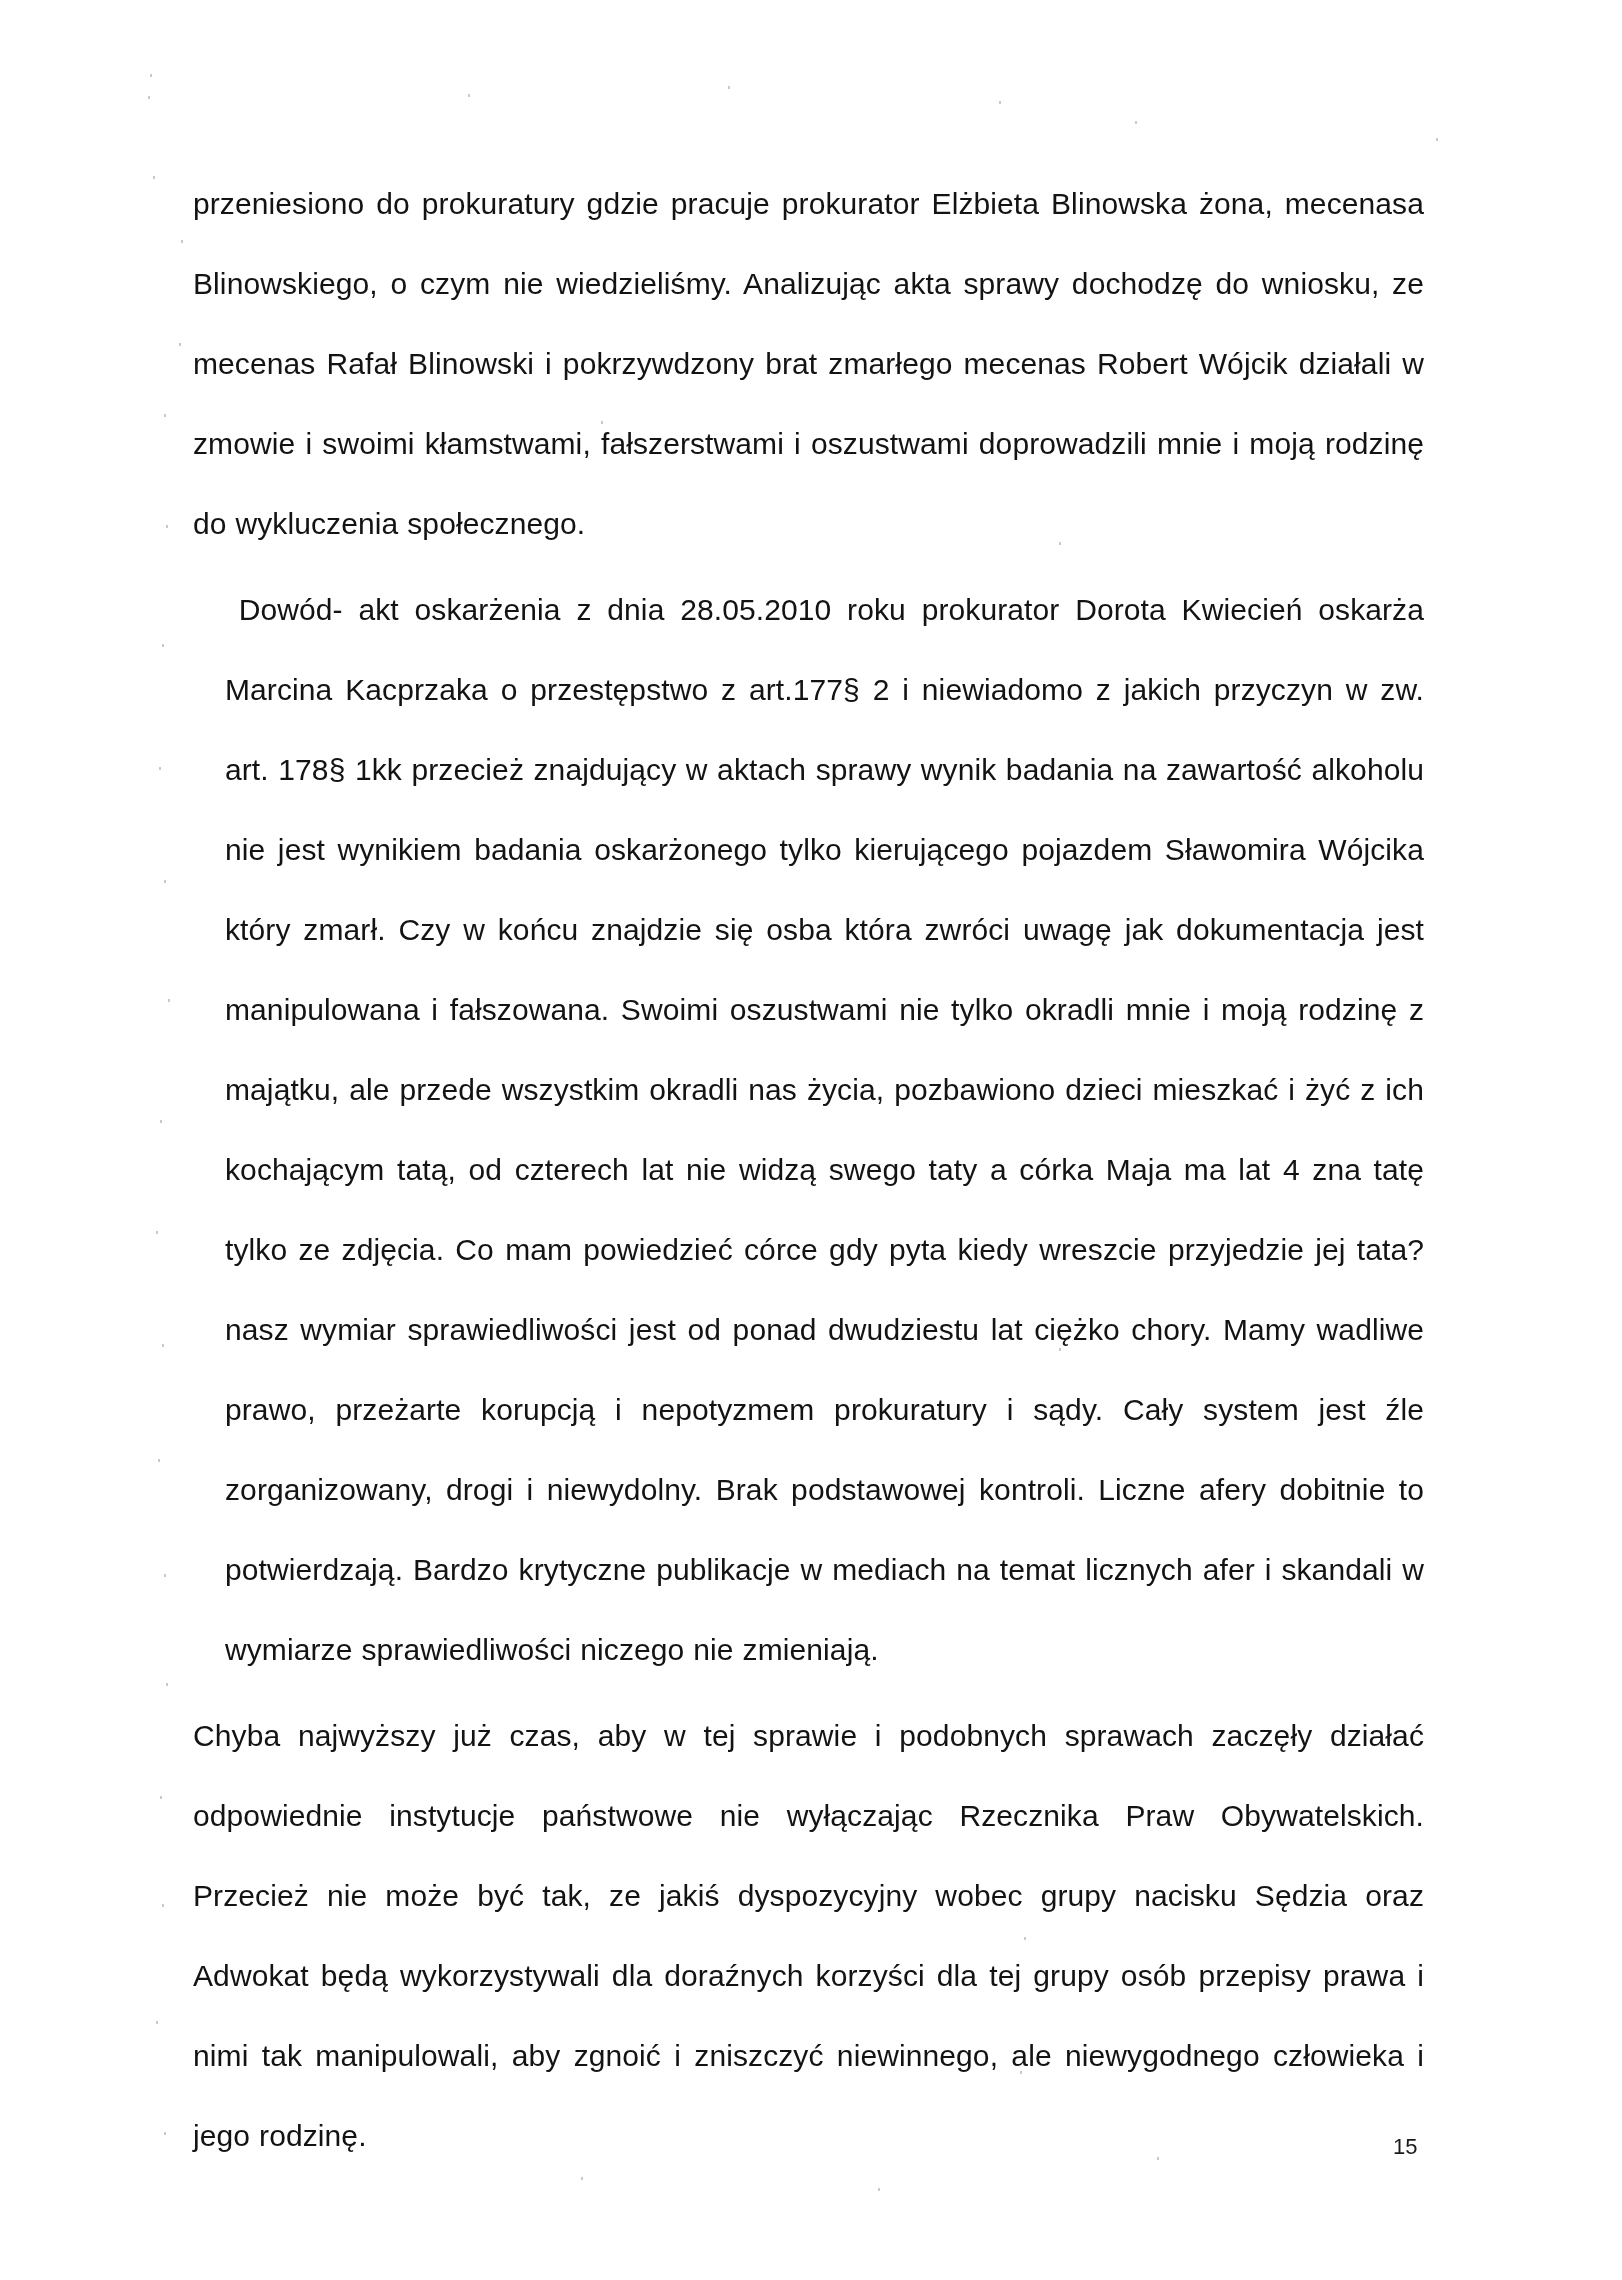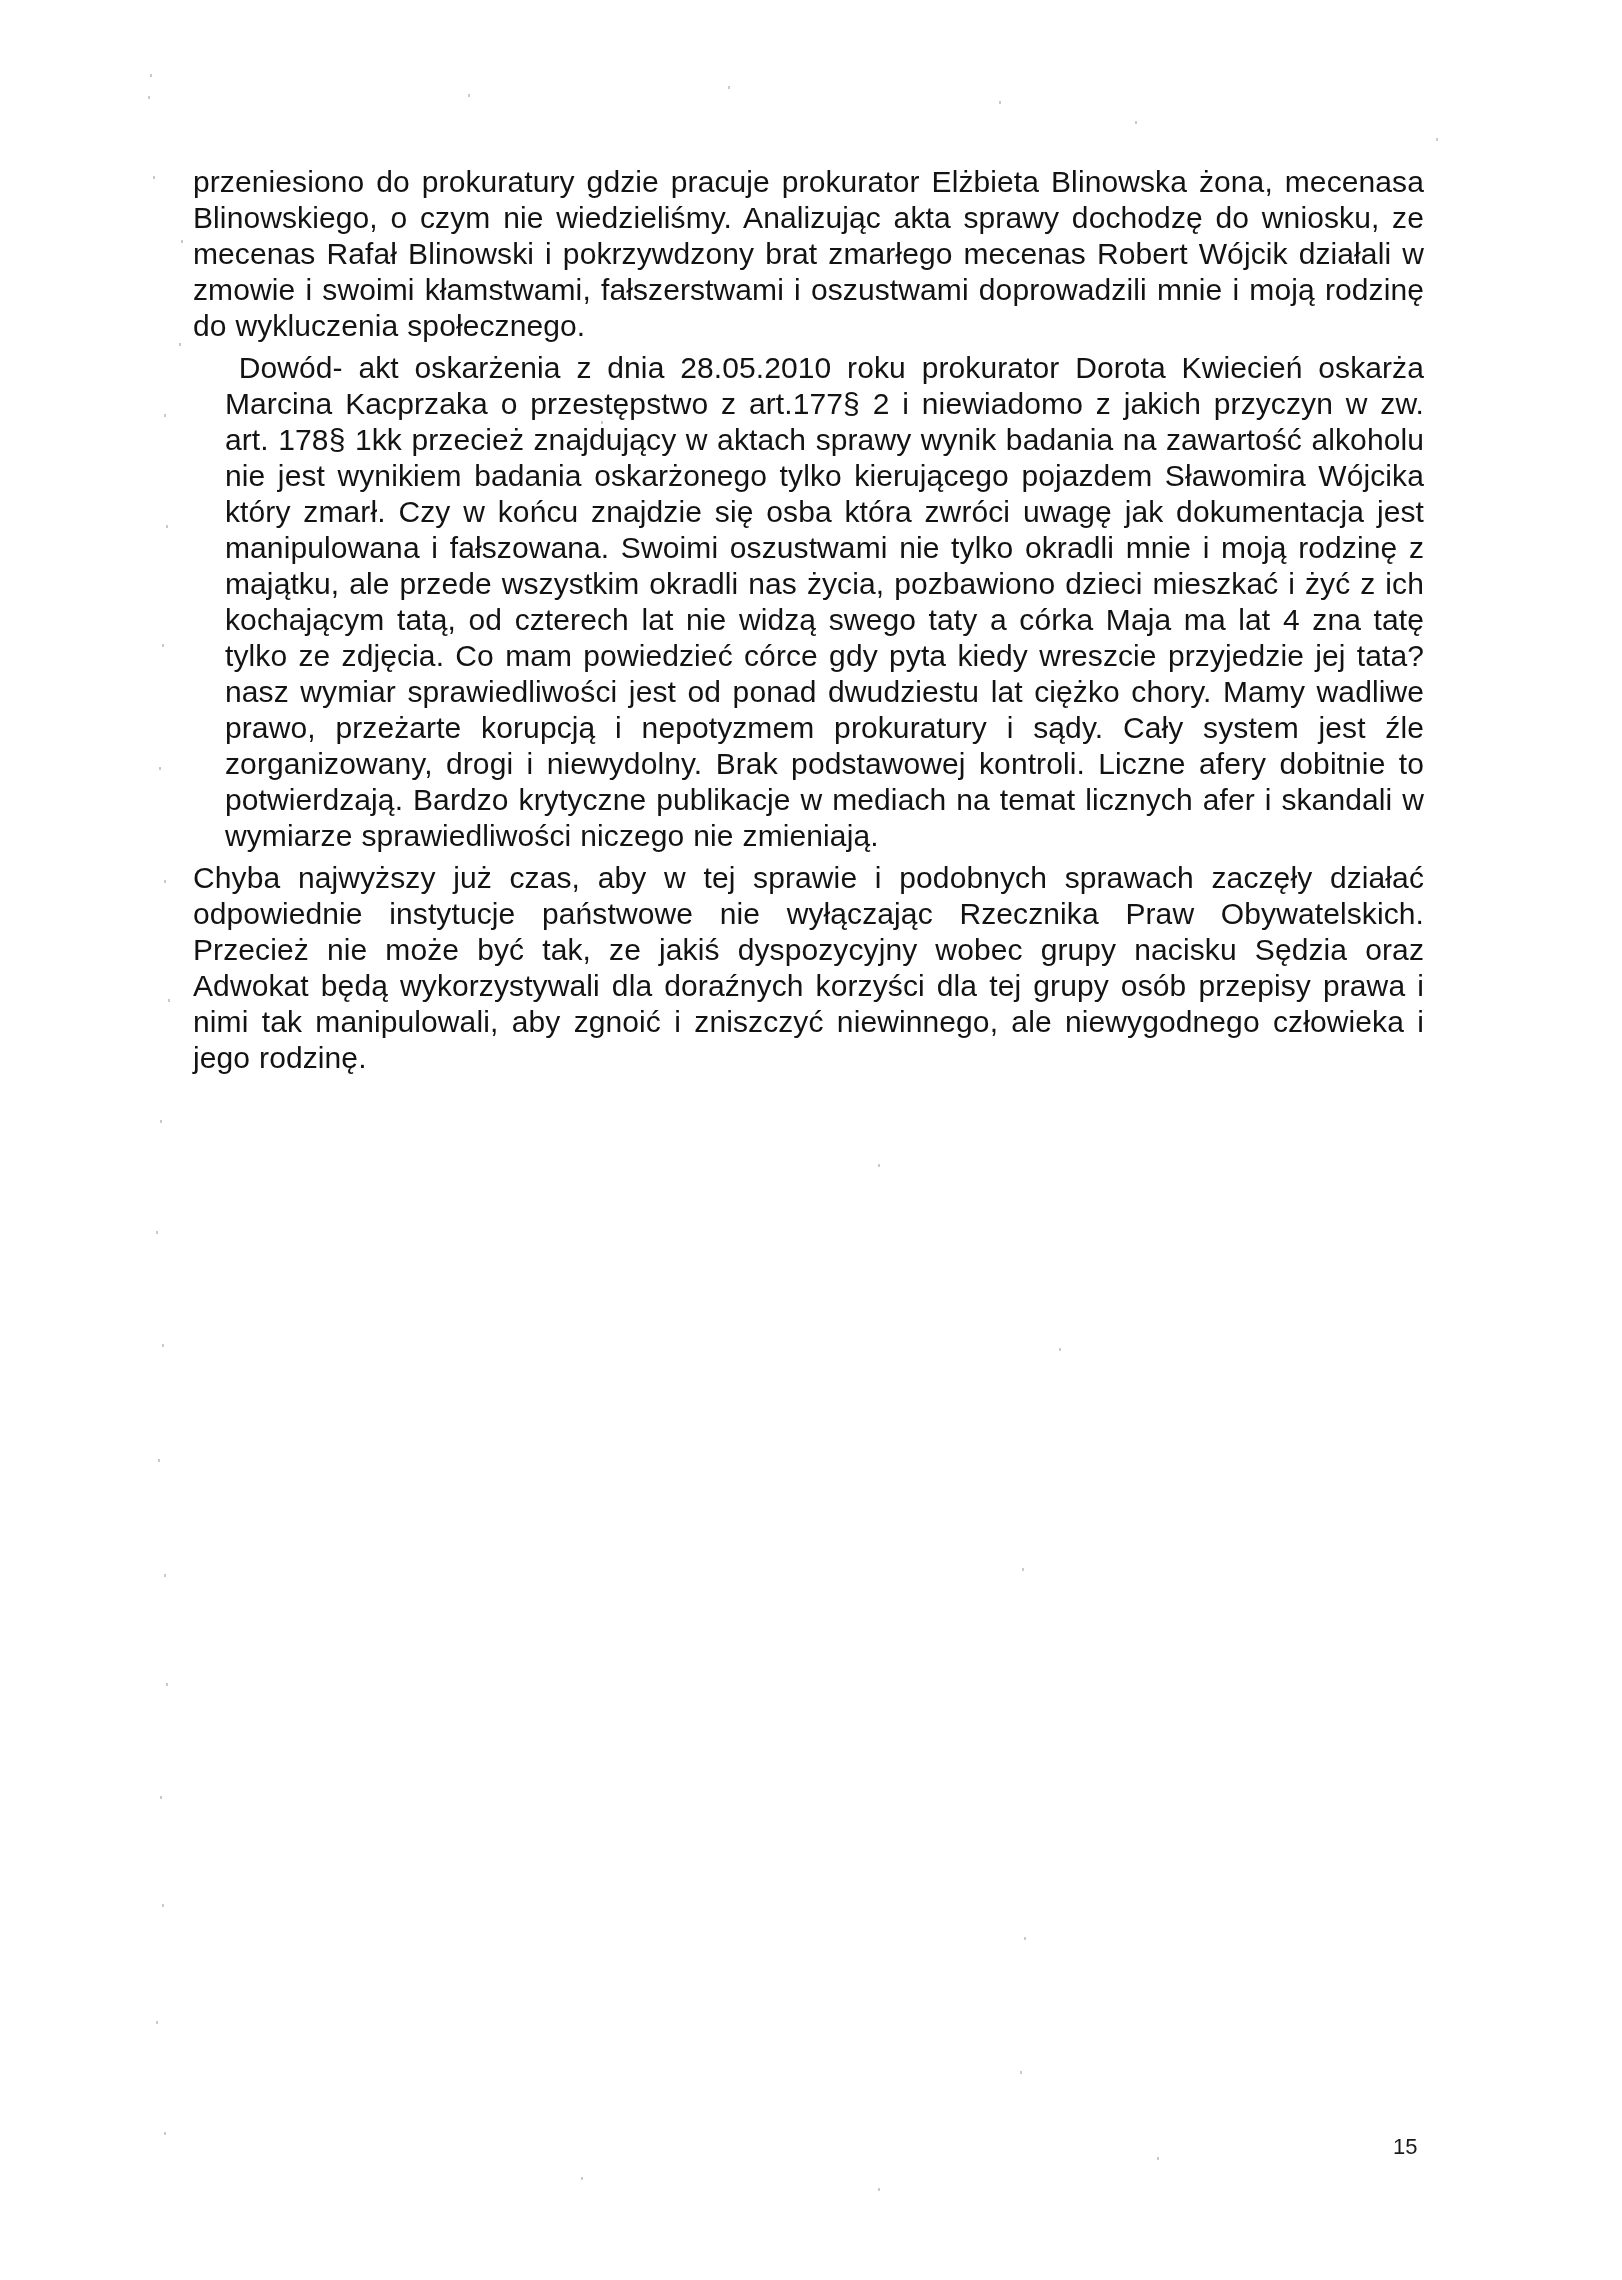--- a/index.html
+++ b/index.html
@@ -35,21 +35,21 @@
   }
   .content {
     position: absolute;
     left: 193px;
     top: 164px;
     width: 1231px;
   }
   p {
     margin: 0;
     font-size: 30px;
-    line-height: 36px;
+    line-height: 80px;
     letter-spacing: 0.1px;
     word-spacing: 0.5px;
     color: #131313;
   }
   p.justify {
     text-align: justify;
     text-align-last: left;
   }
   p.bold {
     font-weight: bold;

